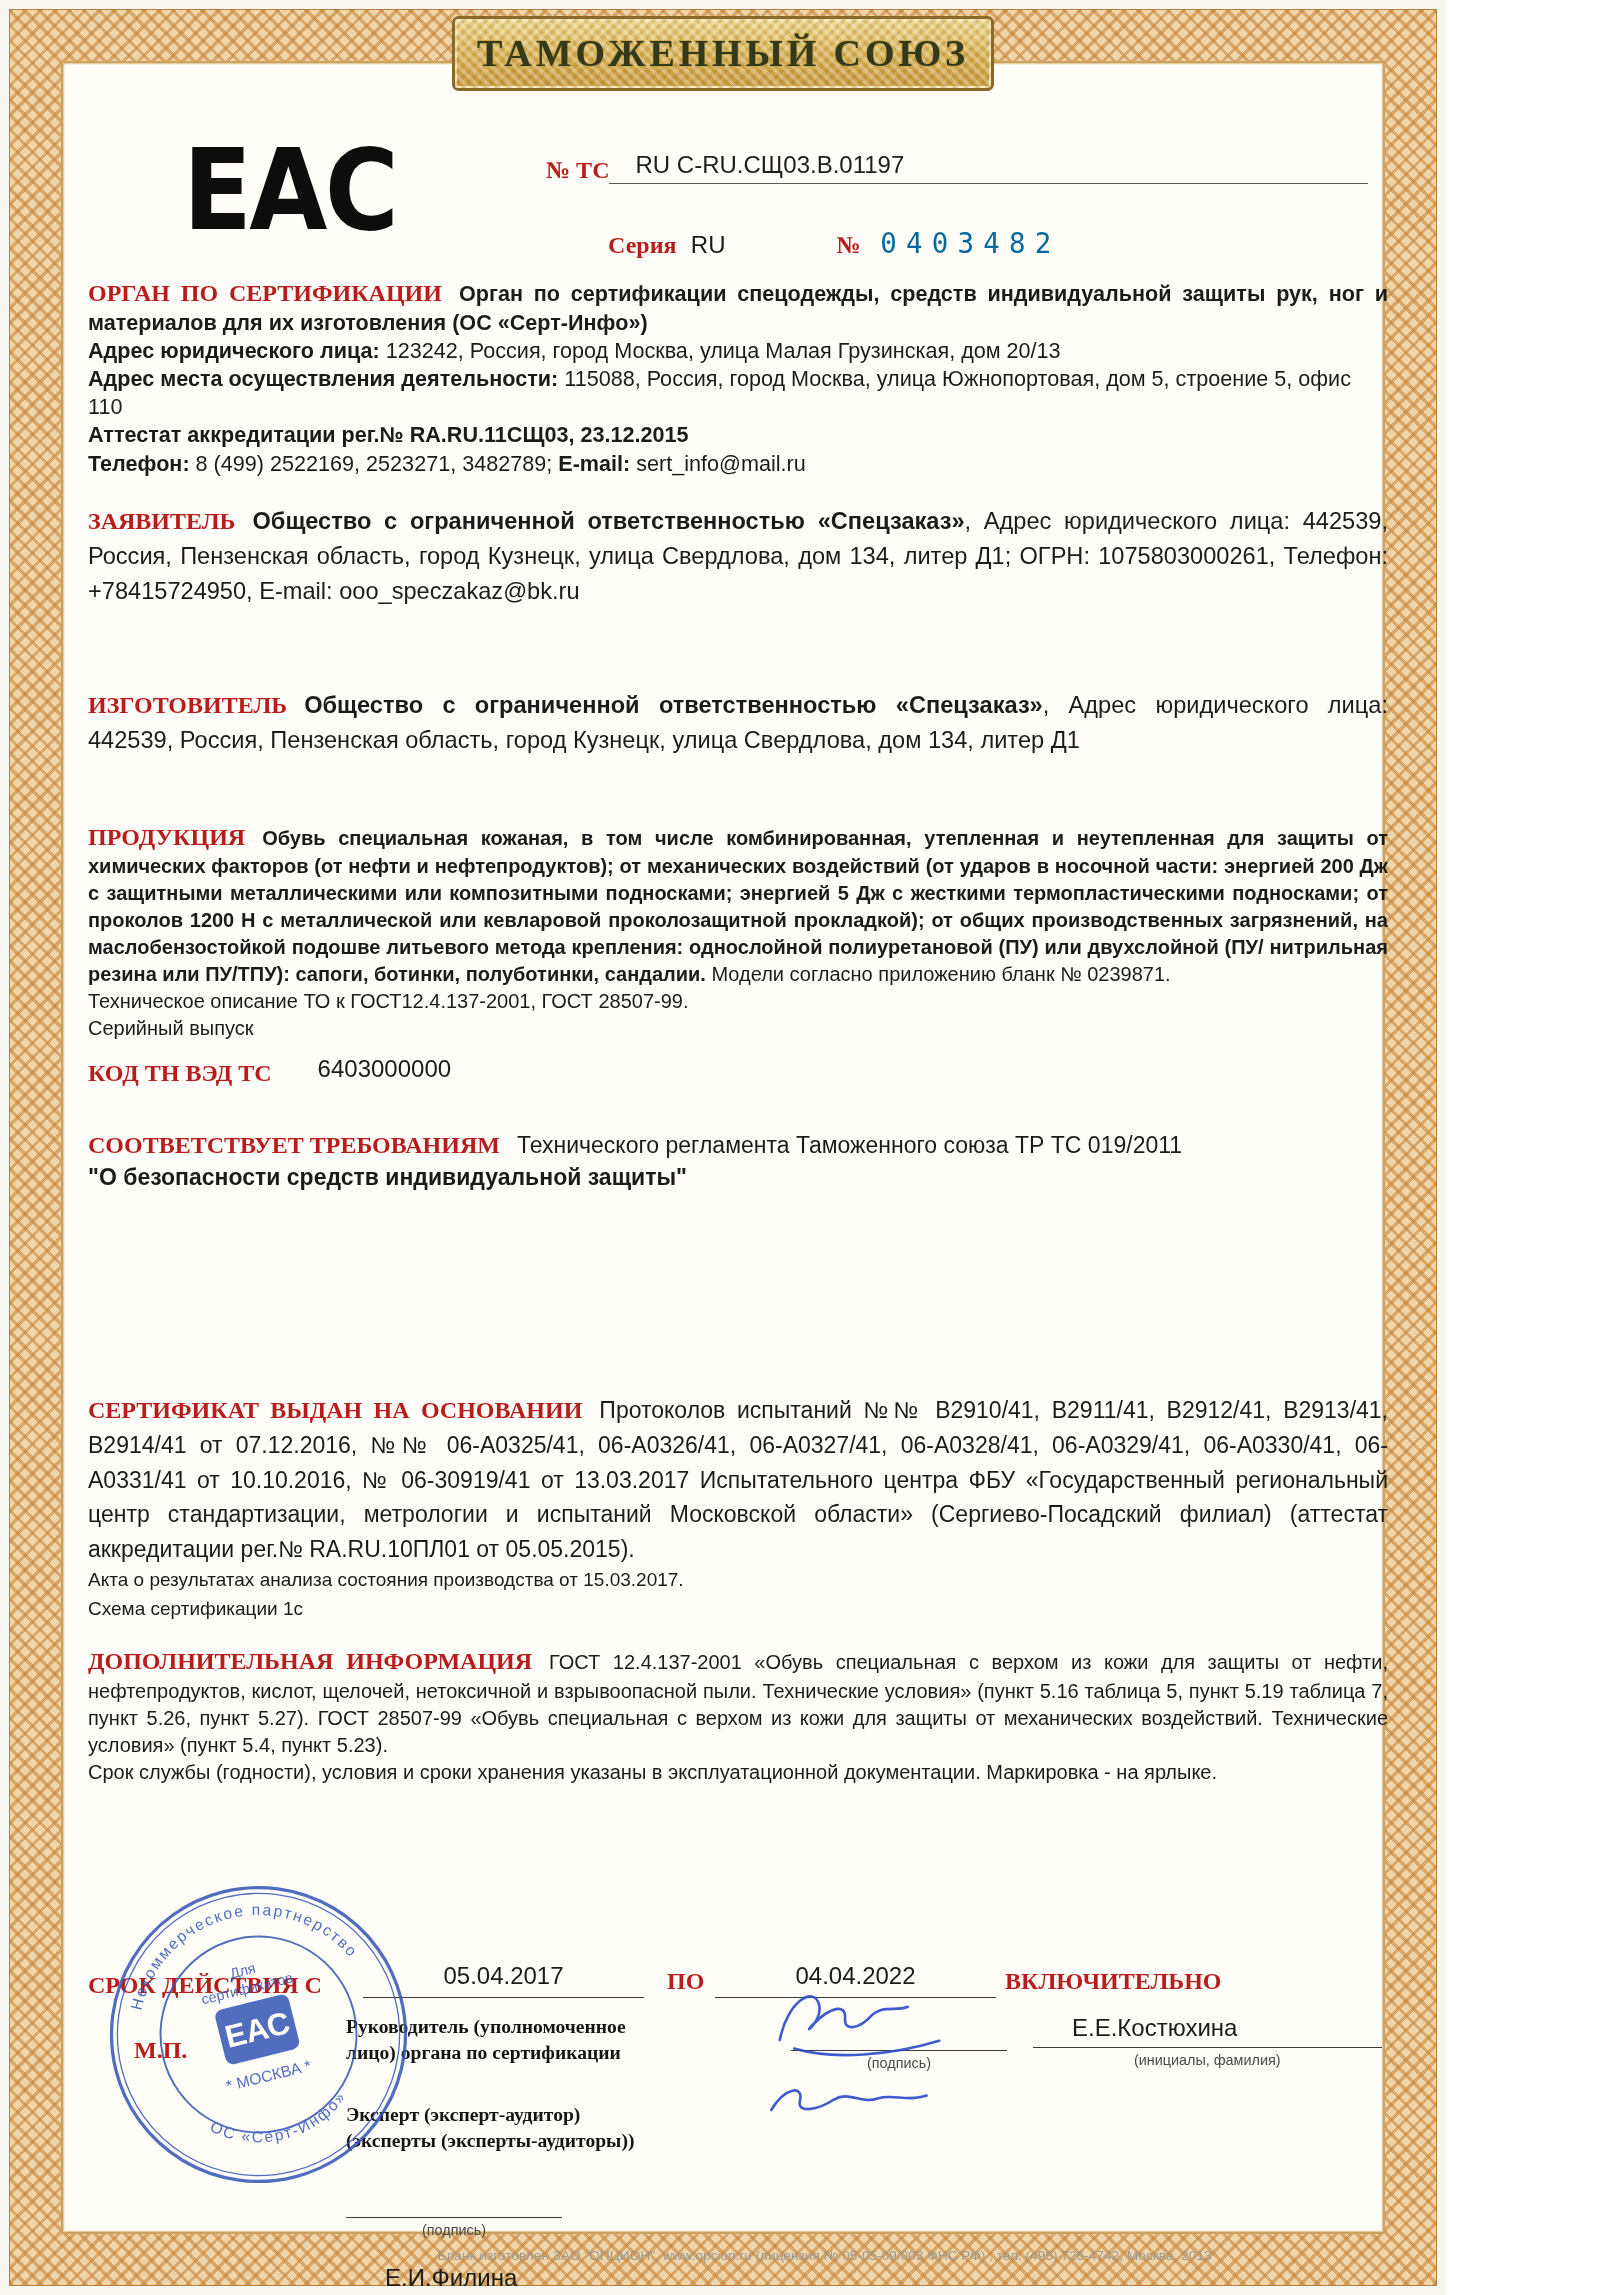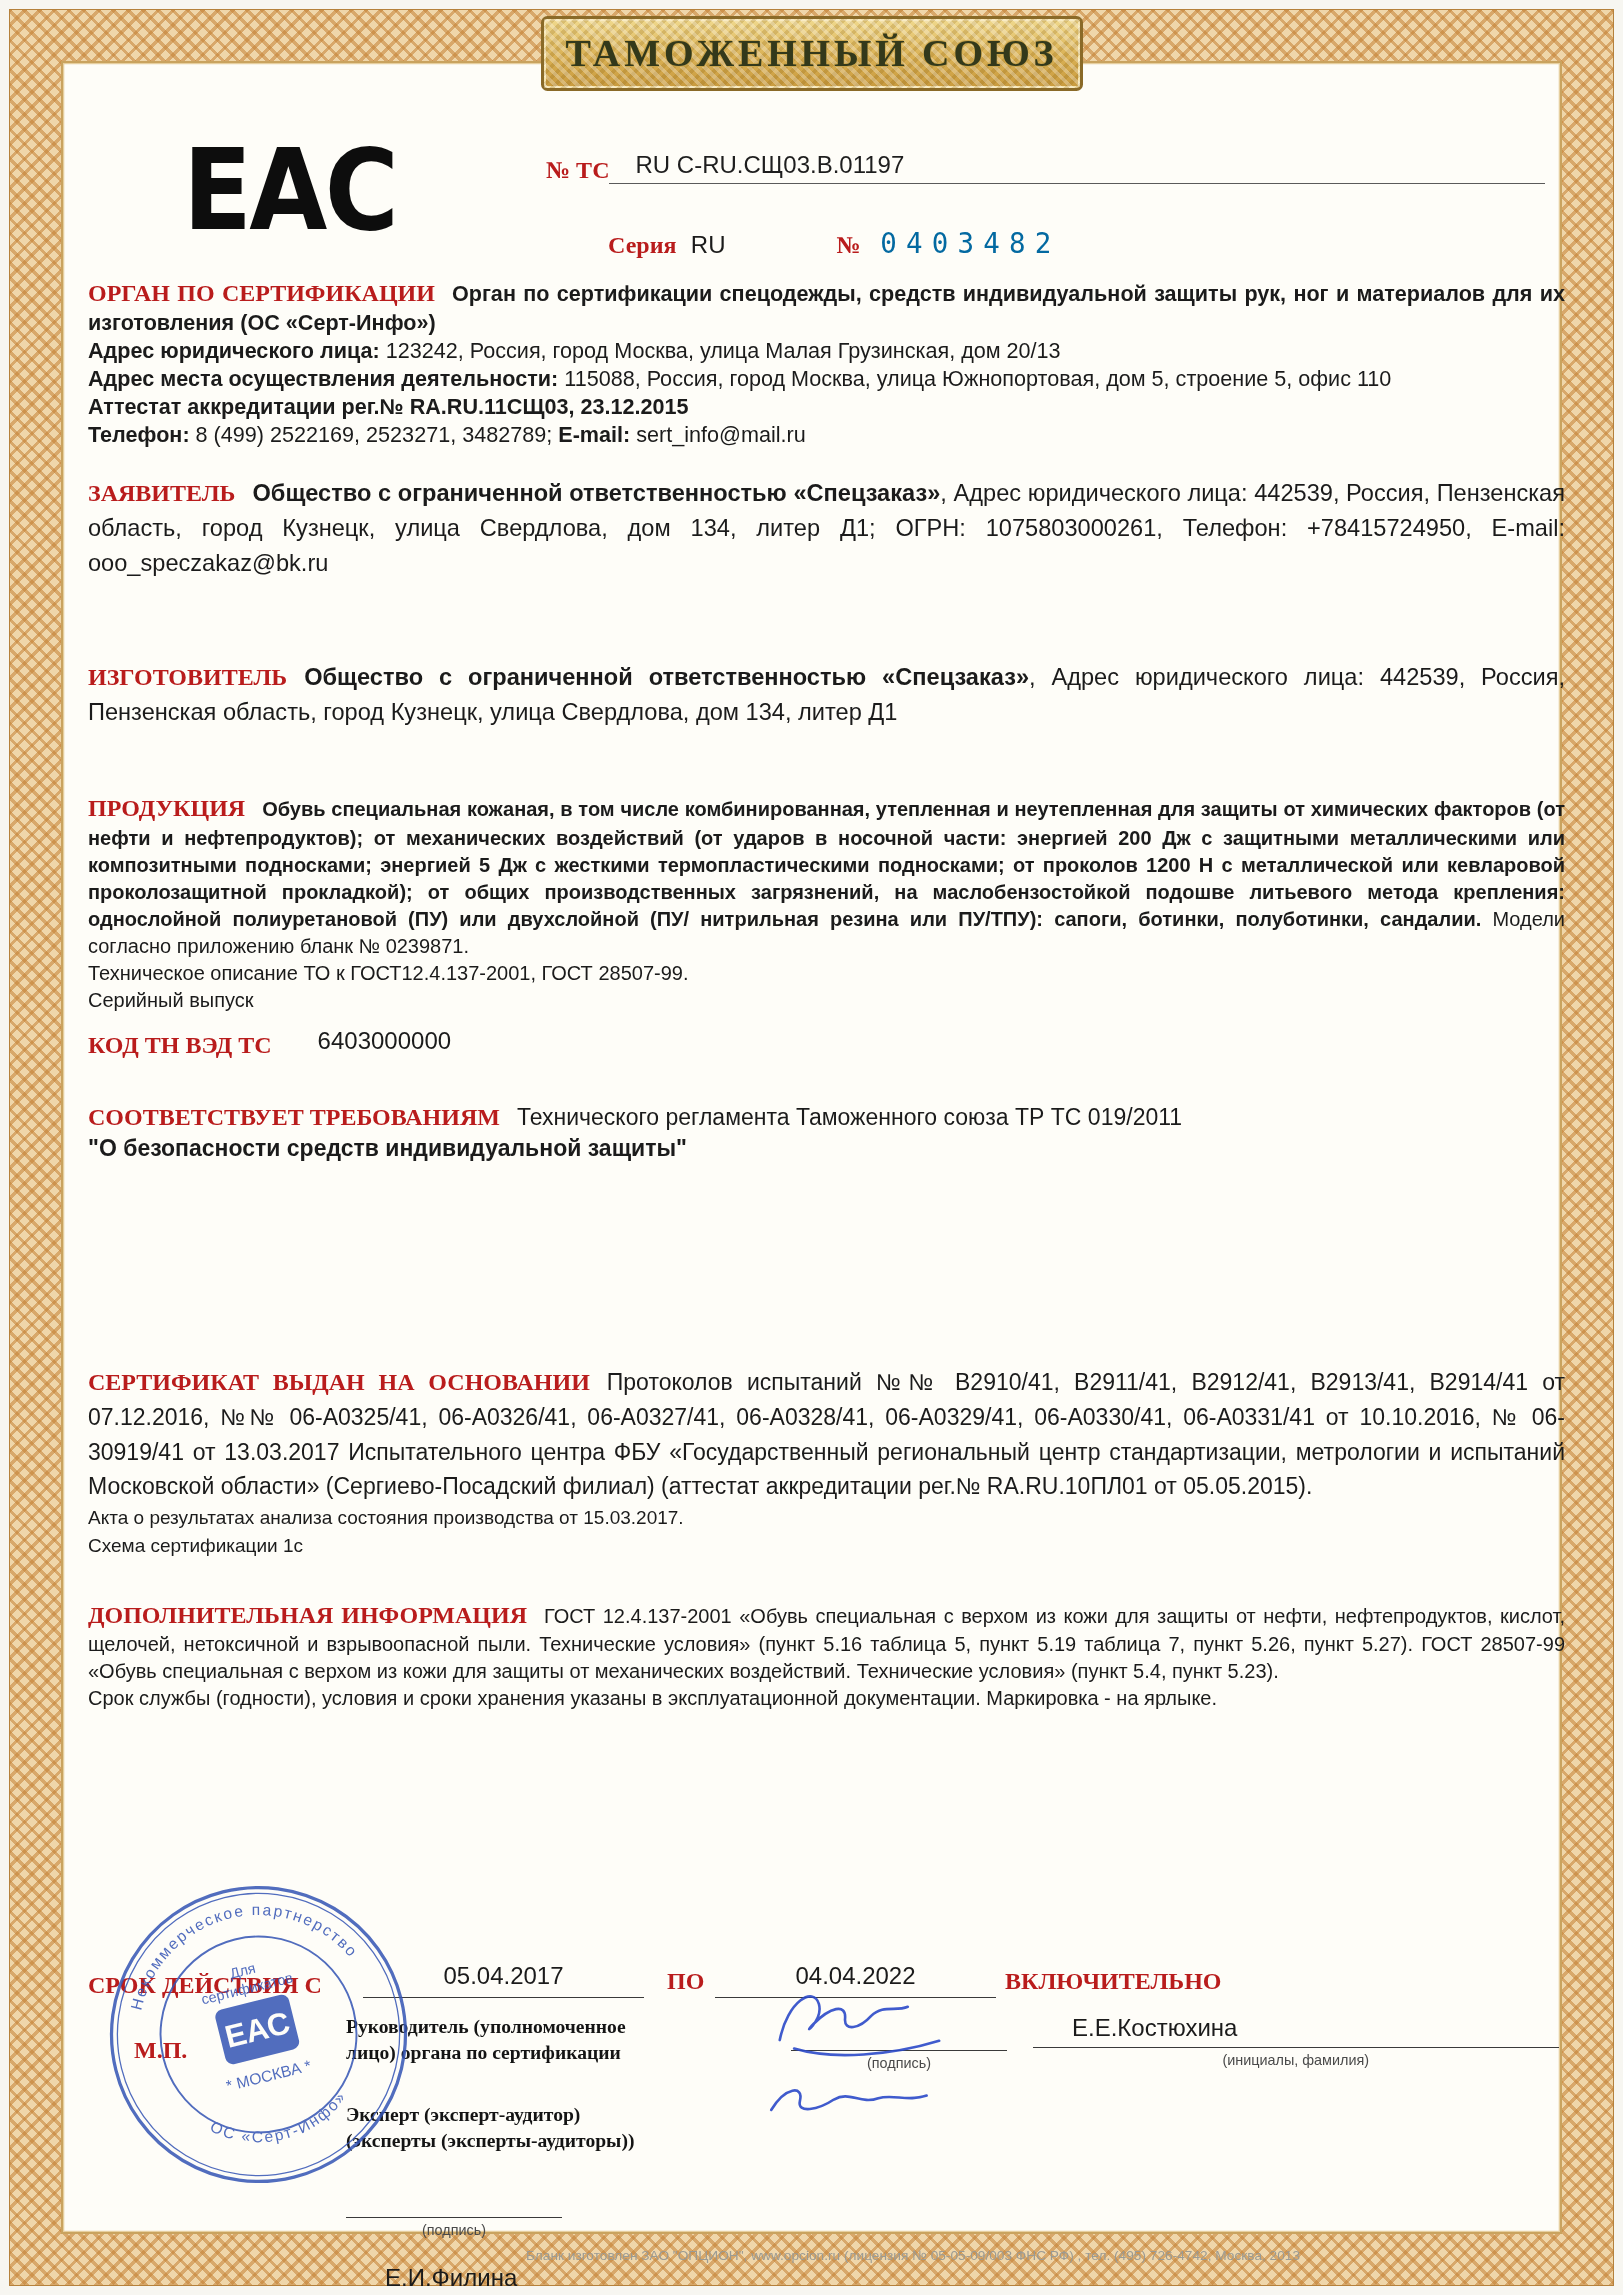--- a/index.html
+++ b/index.html
@@ -1,17 +1,17 @@
 <!DOCTYPE html>
 <html style="font-size:10.5px"><head>
 <meta charset="utf-8">
 <style>
   html,body{margin:0;padding:0;}
   body{width:1623px;height:2295px;background:#ffffff;font-family:"Liberation Sans",sans-serif;}
-  .page{position:relative;width:1623px;height:2295px;background:#f7f6f1;overflow:hidden;}
+  .page{position:relative;width:1446px;height:2295px;background:#f7f6f1;overflow:hidden;}
 
   
   .frame{position:absolute;inset:9.2px;background-color:#efd6aa;
     background-image:
       repeating-linear-gradient(45deg, rgba(197,130,54,.55) 0 3.3px, rgba(0,0,0,0) 3.3px 10.5px),
       repeating-linear-gradient(-45deg, rgba(197,130,54,.55) 0 3.3px, rgba(0,0,0,0) 3.3px 10.5px);
     border:1.3px solid #b5813c;z-index:1;}
   .paper{position:absolute;inset:61px;background:#fefdf8;border:2px solid #c9a35f;
     box-shadow:0 0 0 1.3px #e6cf9f inset;z-index:2;}
 
@@ -60,21 +60,21 @@
   .sec-app{margin-bottom:77px;}
   .sec-man .par{font-size:23.6px;line-height:1.5;}
   .sec-man{margin-bottom:62px;}
   .sec-prod{margin-bottom:5.2px;}
   .kod{margin:17px 0 42px;}
   .kod-val{font-size:24px;margin-left:46px;position:relative;top:-3.9px;}
   .sec-req .par{font-size:23px;line-height:1.4;}
   .req2{font-size:23px;font-weight:700;margin-bottom:200px;}
   .sec-basis .par{font-size:23px;line-height:1.5;}
   .basis-line{font-size:19px;line-height:1.5;}
-  .sec-basis{margin-bottom:38px;}
+  .sec-basis{margin-bottom:22px;}
   .sec-add{margin-bottom:0;}
 
   .bottom{position:absolute;left:0;right:0;top:1779px;height:281px;}
   .v-label{position:absolute;left:0;top:56px;}
   .u-box{position:absolute;border-bottom:1.3px solid #3a3a3a;text-align:center;
     font-size:24px;padding-bottom:6.5px;top:46px;}
   .date1{left:275px;width:281px;}
   .po{position:absolute;left:579px;top:52px;}
   .date2{left:627px;width:281px;}
   .incl{position:absolute;left:917px;top:52px;}

